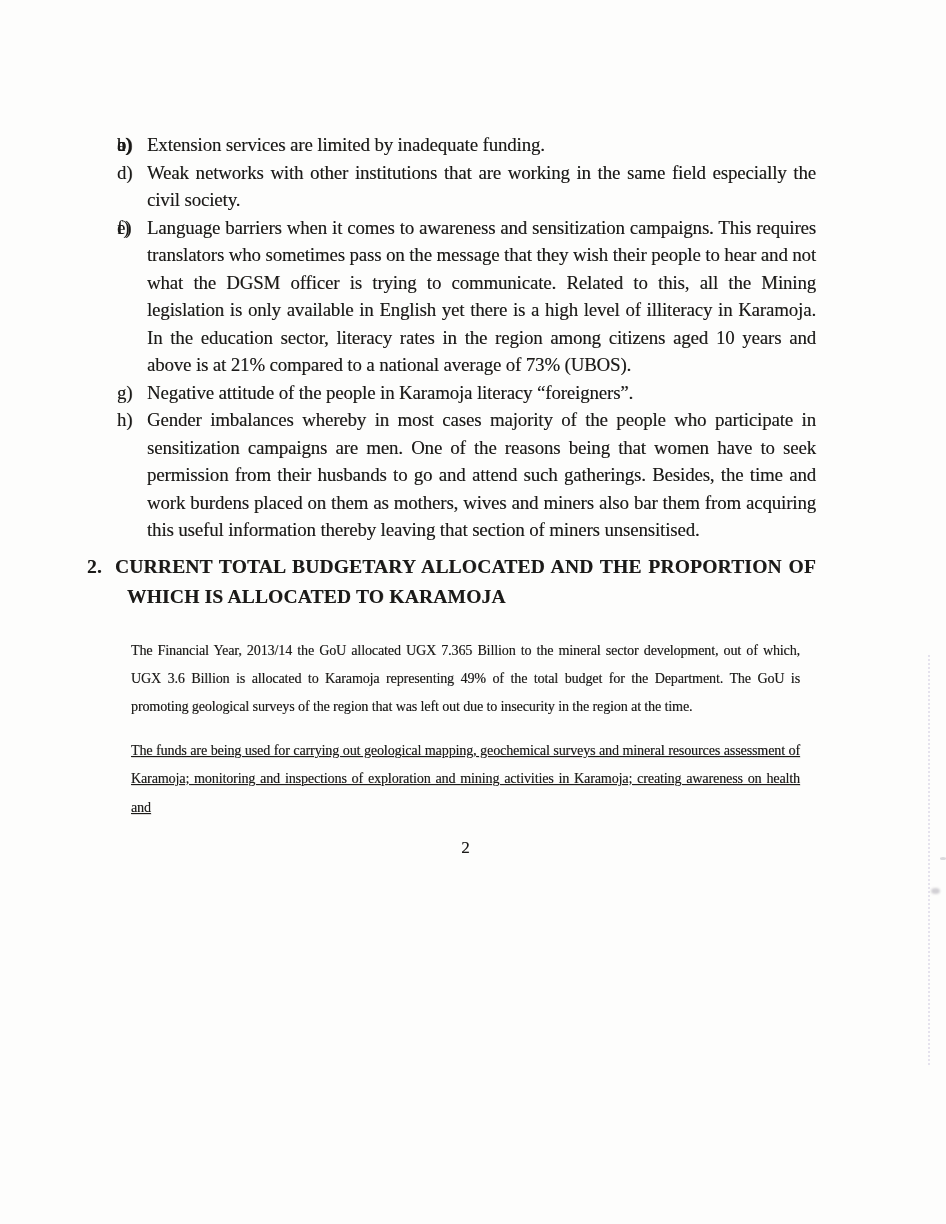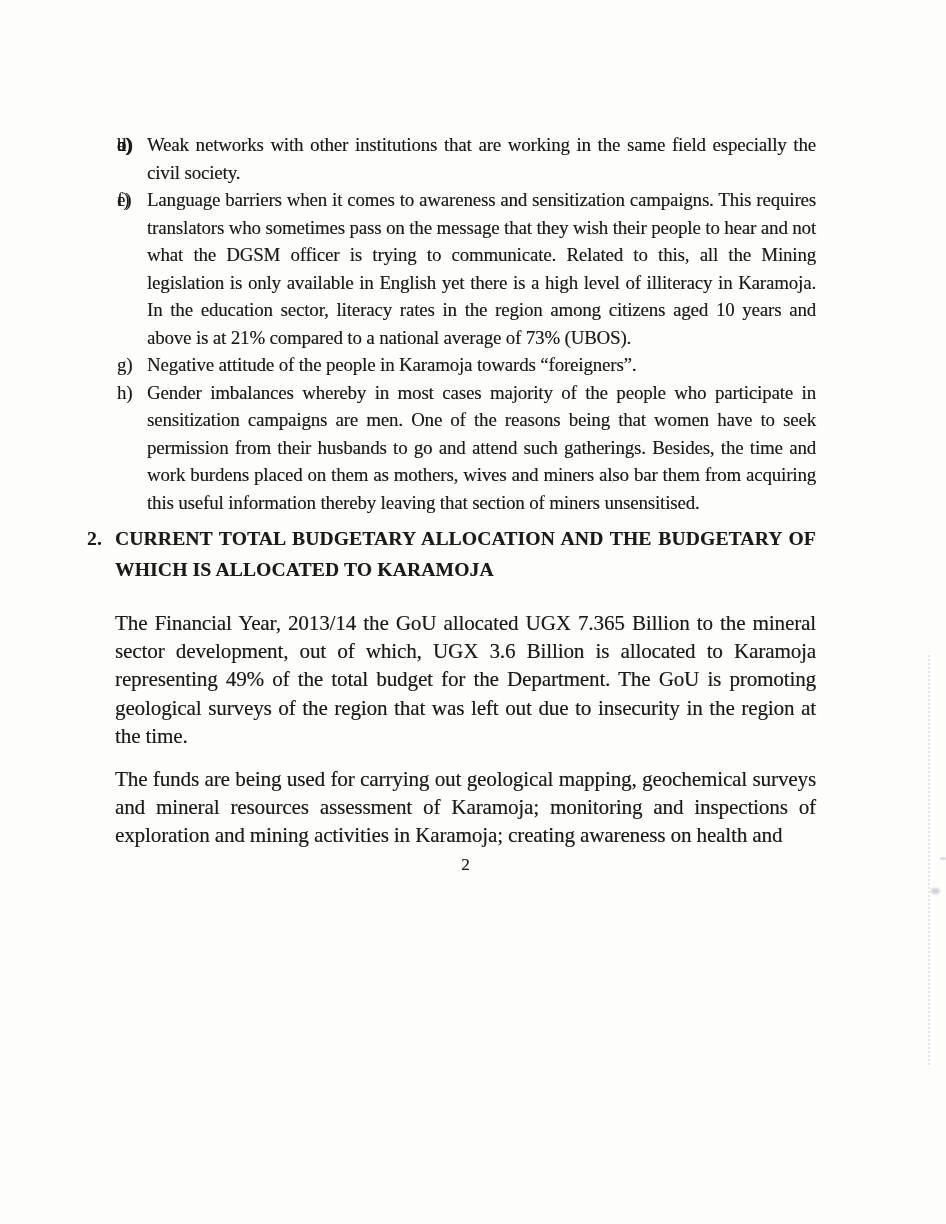--- a/index.html
+++ b/index.html
@@ -49,31 +49,31 @@
   }
   .heading .num {
     position: absolute;
     left: -28px;
     top: 0;
   }
   .h-line1 {
     text-align: justify;
     text-align-last: justify;
   }
-  .h-line2 { text-align: left; }
+  .h-line2 { text-align: left; margin-left: 12px; }
   
   .para {
-    margin: 0;
+    margin: 16px;
     margin-top: 24px;
     text-align: justify;
-    font-size: 21px;
+    font-size: 14px;
     line-height: 28.2px;
     letter-spacing: -0.1px;
   }
-  .para.second { margin-top: 15px; }
+  .para.second { margin-top: 15px; text-decoration: underline; }
   .pageno {
     margin-top: 5px;
     text-align: center;
     font-size: 17px;
   }
   
   .scan-dotline {
     position: absolute;
     left: 928px;
     top: 655px;
@@ -110,45 +110,46 @@
 
     <ul class="clist">
       <li class="item">
         <span class="letter">a)</span>
       </li>
       <li class="item">
         <span class="letter">b)</span>
       </li>
       <li class="item">
         <span class="letter">c)</span>
+        <span>Extension services are limited by inadequate funding.</span>
       </li>
       <li class="item">
         <span class="letter">d)</span>
         <span>Weak networks with other institutions that are working in the same field especially the civil society.</span>
       </li>
       <li class="item">
         <span class="letter">e)</span>
       </li>
       <li class="item">
         <span class="letter">f)</span>
         <span>Language barriers when it comes to awareness and sensitization campaigns. This requires translators who sometimes pass on the message that they wish their people to hear and not what the DGSM officer is trying to communicate. Related to this, all the Mining legislation is only available in English yet there is a high level of illiteracy in Karamoja. In the education sector, literacy rates in the region among citizens aged 10 years and above is at 21% compared to a national average of 73% (UBOS).</span>
       </li>
       <li class="item">
         <span class="letter">g)</span>
-        <span>Negative attitude of the people in Karamoja towards “foreigners”.</span>
+        <span>Negative attitude of the people in Karamoja literacy “foreigners”.</span>
       </li>
       <li class="item">
         <span class="letter">h)</span>
         <span>Gender imbalances whereby in most cases majority of the people who participate in sensitization campaigns are men. One of the reasons being that women have to seek permission from their husbands to go and attend such gatherings. Besides, the time and work burdens placed on them as mothers, wives and miners also bar them from acquiring this useful information thereby leaving that section of miners unsensitised.</span>
       </li>
     </ul>
 
     <div class="heading">
       <span class="num">2.</span>
-      <div class="h-line1">CURRENT TOTAL BUDGETARY ALLOCATION AND THE BUDGETARY OF</div>
+      <div class="h-line1">CURRENT TOTAL BUDGETARY ALLOCATED AND THE PROPORTION OF</div>
       <div class="h-line2">WHICH IS ALLOCATED TO KARAMOJA</div>
     </div>
 
     <p class="para">The Financial Year, 2013/14 the GoU allocated UGX 7.365 Billion to the mineral sector development, out of which, UGX 3.6 Billion is allocated to Karamoja representing 49% of the total budget for the Department. The GoU is promoting geological surveys of the region that was left out due to insecurity in the region at the time.</p>
     <p class="para second">The funds are being used for carrying out geological mapping, geochemical surveys and mineral resources assessment of Karamoja; monitoring and inspections of exploration and mining activities in Karamoja; creating awareness on health and</p>
 
     <div class="pageno">2</div>
   </div>
 
   <div class="scan-dotline"></div>

